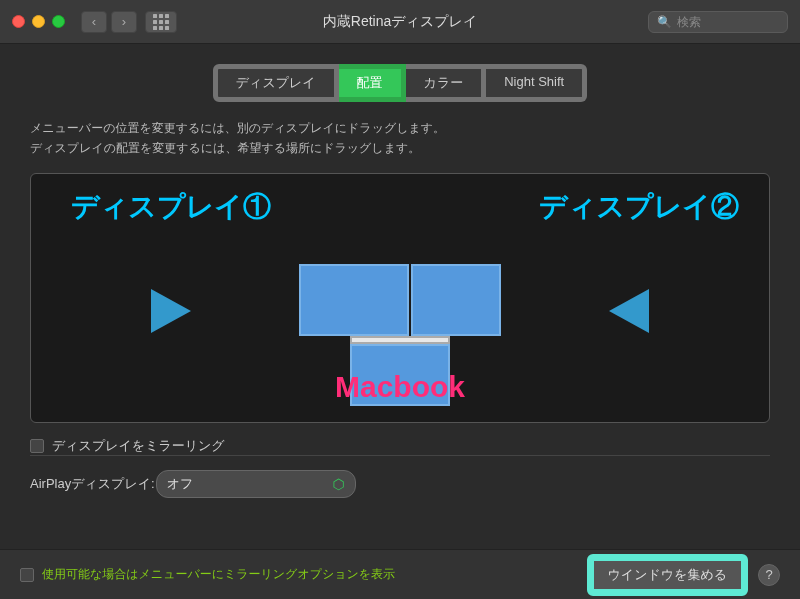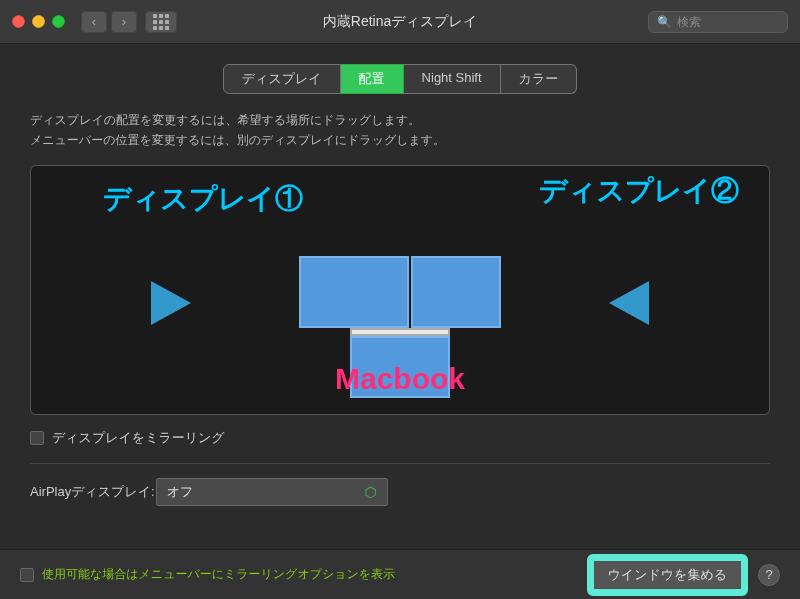--- a/index.html
+++ b/index.html
@@ -124,21 +124,21 @@
       display: flex;
       gap: 0;
       margin-bottom: 16px;
       justify-content: center;
     }
     .tab {
       padding: 5px 18px;
       font-size: 13px;
       color: #ccc;
       cursor: pointer;
-      border: 1px solid #737373;
+      border: 5px solid #737373;
       background: #3a3a3a;
     }
     .tab:first-child { border-radius: 6px 0 0 6px; }
     .tab:last-child { border-radius: 0 6px 6px 0; }
     .tab + .tab { border-left: none; }
     .tab.active {
       background: #34c759;
       color: #fff;
       border-color: #2ea84a;
     }
@@ -162,25 +162,24 @@
       overflow: hidden;
     }
 
     .display-label-1 {
       position: absolute;
       top: 14px;
       left: 40px;
       color: #00c8ff;
       font-size: 28px;
       font-weight: bold;
-      margin-left: 32px;
     }
     .display-label-2 {
       position: absolute;
-      top: 6px;
+      top: 14px;
       right: 30px;
       color: #00c8ff;
       font-size: 28px;
       font-weight: bold;
     }
 
     
     .arrow-left {
       position: absolute;
       top: 115px;
@@ -250,21 +249,20 @@
       font-size: 30px;
       font-weight: bold;
       white-space: nowrap;
     }
 
     
     .mirror-row {
       display: flex;
       align-items: center;
       gap: 8px;
-      margin-bottom: 16px;
     }
     .checkbox {
       width: 14px;
       height: 14px;
       background: #444;
       border: 1px solid #666;
       border-radius: 2px;
       flex-shrink: 0;
     }
     .mirror-label {
@@ -289,23 +287,23 @@
     .airplay-label {
       font-size: 13px;
       color: #ccc;
       white-space: nowrap;
     }
     .airplay-select {
       display: flex;
       align-items: center;
       background: #4a4a4a;
       border: 1px solid #666;
-      border-radius: 2px;
+      border-radius: 12px;
       padding: 4px 10px 4px 10px;
-      width: 232px;
+      width: 200px;
       justify-content: space-between;
       cursor: pointer;
     }
     .airplay-select-text {
       font-size: 13px;
       color: #ddd;
     }
     .select-arrow {
       color: #34c759;
       font-size: 14px;
@@ -397,27 +395,27 @@
     <span class="search-icon-svg">🔍</span>
     <input class="search-input" type="text" placeholder="検索" style="">
   </div>
 </div>
 
 <div class="content">
 
   <div class="tabs">
     <div class="tab">ディスプレイ</div>
     <div class="tab active">配置</div>
+    <div class="tab">カラー</div>
     <div class="tab">Night Shift</div>
-    <div class="tab">カラー</div>
   </div>
 
   <div class="description">
+    <div>メニューバーの位置を変更するには、別のディスプレイにドラッグします。</div>
     <div>ディスプレイの配置を変更するには、希望する場所にドラッグします。</div>
-    <div>メニューバーの位置を変更するには、別のディスプレイにドラッグします。</div>
   </div>
 
   <div class="display-area">
 
     <div class="display-label-1">ディスプレイ①</div>
     <div class="display-label-2">ディスプレイ②</div>
 
     <div class="arrow-left"></div>
     <div class="arrow-right"></div>
 

